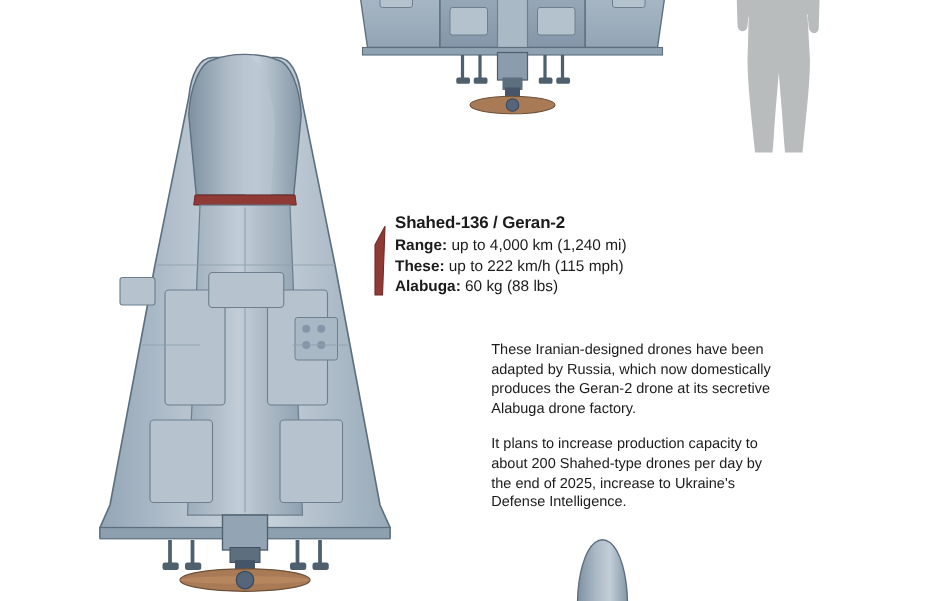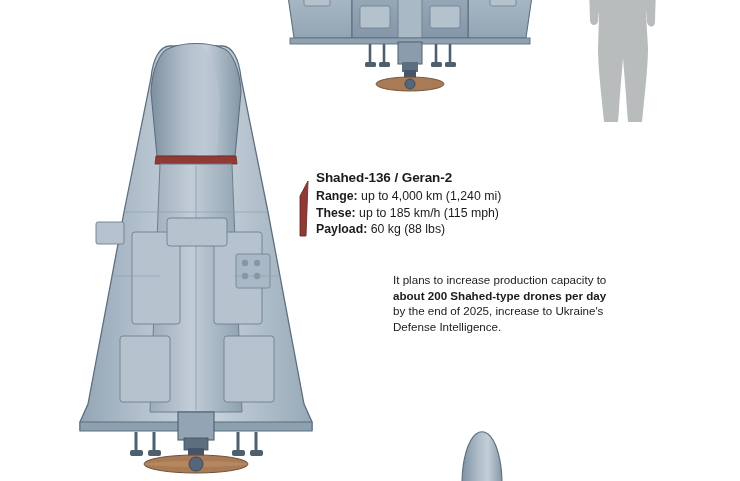--- a/index.html
+++ b/index.html
@@ -50,21 +50,21 @@
     top: 272px;
     width: 226px;
   }
   .para {
     font-size: 11.6px;
     color: #1b1b1b;
     line-height: 15.6px;
     margin: 0 0 13px 0;
   }
   .para:last-child { margin-bottom: 0; }
-  .para b { font-weight: bold; text-align: center; }
+  .para b { font-weight: normal; text-align: center; }
 
   
   .art { position: absolute; }
   svg { display: block; overflow: visible; }
 
   #top-view  { left: 280px; top: -96px; }
   #main-view { left: 36px;  top: 36px; }
   #human     { left: 566px; top: -84px; }
   #nose-bottom { left: 452px; top: 430px; }
 </style>
@@ -274,26 +274,27 @@
       <path d="M36 4 C44 10 50 30 50 54 L50 70 L10 70 L10 54 C10 30 16 10 24 4 C28 1 32 1 36 4 Z" fill="url(#gNoseB)" stroke="#5d6f7f" stroke-width="1.1"></path>
     </svg>
   </div>
 
   <div class="spec-block">
     <div class="spec-title">Shahed-136 / Geran-2</div>
     <div class="spec-line">
       <b>Range:</b><span> up to 4,000 km (1,240 mi)</span>
     </div>
     <div class="spec-line">
-      <b>These:</b><span> up to 185 km/h (115 mph)</span>
+      <b>These:</b><span> up to 222 km/h (115 mph)</span>
     </div>
     <div class="spec-line">
-      <b>Payload:</b><span> 60 kg (88 lbs)</span>
+      <b>Alabuga:</b><span> 60 kg (88 lbs)</span>
     </div>
   </div>
 
   <div class="body-block">
+    <p class="para">These Iranian-designed drones have been adapted by Russia, which now domestically produces the Geran-2 drone at its secretive Alabuga drone factory.</p>
     <p class="para">
       <span>It plans to increase production capacity to </span><b>about 200 Shahed-type drones per day</b><span> by the end of 2025, increase to Ukraine's Defense Intelligence.</span>
     </p>
   </div>
 
 </div>
 
 </body></html>

